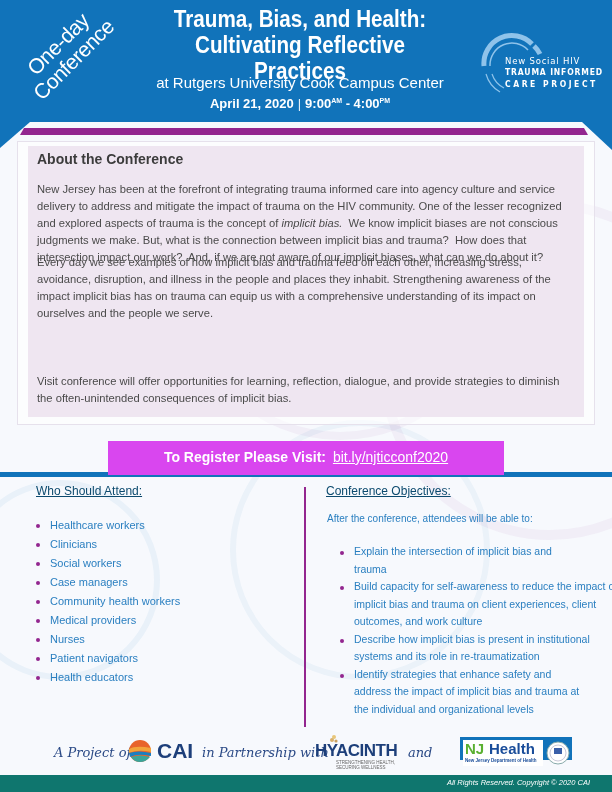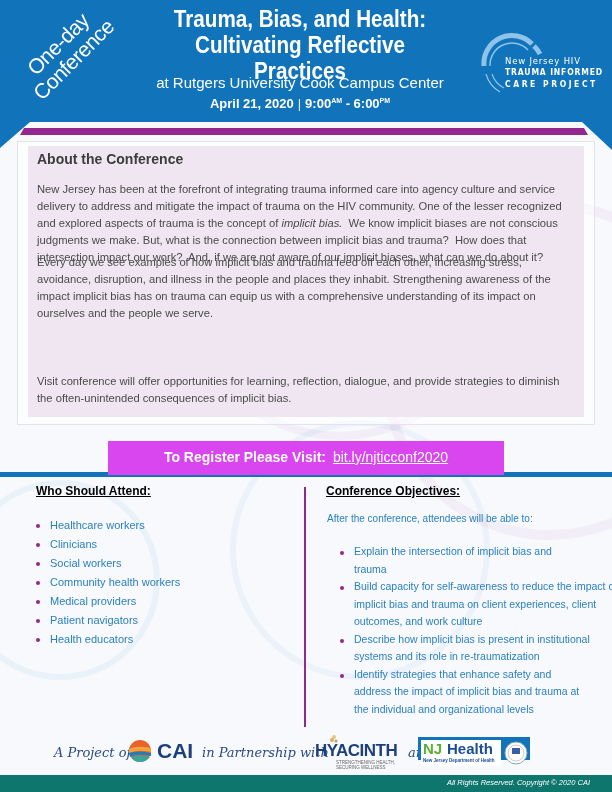--- a/index.html
+++ b/index.html
@@ -88,22 +88,22 @@
   .reg-tab {
     position: absolute; left: 108px; top: 441px; width: 396px; height: 34px;
     background: #d946ef; color: #fff; text-align: center;
     font-size: 14px; font-weight: bold; line-height: 32px;
   }
   .reg-link { font-weight: normal; text-decoration: underline; color: #fff; margin-left: 3px; }
 
   
   .col-divider { position: absolute; left: 304px; top: 487px; width: 2px; height: 240px; background: #93268f; }
   .col-heading {
-    position: absolute; top: 484px; font-size: 12px; font-weight: bold;
-    color: #000000; text-decoration: underline;
+    position: absolute; top: 484px; font-size: 12px; font-weight: normal;
+    color: #0c4a6e; text-decoration: underline;
   }
   .col-heading.left { left: 36px; }
   .col-heading.right { left: 326px; }
   .attend-list { position: absolute; left: 36px; top: 516px; list-style: none; }
   .attend-list li {
     font-size: 11px; line-height: 19px; color: #2a7fc0; padding-left: 14px; position: relative;
   }
   .bullet {
     position: absolute; left: 0; top: 8px; width: 4px; height: 4px; border-radius: 50%; background: #93268f;
   }
@@ -142,33 +142,33 @@
 </div>
 
 <div class="title">
   <div>Trauma, Bias, and Health:</div>
   <div>Cultivating Reflective Practices</div>
 </div>
 
 <div class="venue">at Rutgers University Cook Campus Center</div>
 
 <div class="datetime">
-  <span>April 21, 2020</span><span class="sep">|</span><span>9:00</span><sup>AM</sup><span style="white-space:pre"> - </span><span>6:00</span><sup>PM</sup>
+  <span>April 21, 2020</span><span class="sep">|</span><span>9:00</span><sup>AM</sup><span style="white-space:pre"> - </span><span>4:00</span><sup>PM</sup>
 </div>
 
 <svg class="logo-njhiv" viewBox="0 0 140 80">
   <g fill="none" stroke="#8fc3ea" stroke-linecap="butt">
     <path d="M 14 44 A 28 28 0 0 1 62 22" stroke-width="5"></path>
     <path d="M 64 24 A 28 28 0 0 1 70 32" stroke-width="5"></path>
     <path d="M 20 44 A 22 22 0 0 1 58 28" stroke-width="1.5"></path>
     <path d="M 16 52 A 30 30 0 0 0 30 70" stroke-width="1.2"></path>
     <path d="M 22 52 A 24 24 0 0 0 34 66" stroke-width="1.2"></path>
   </g>
 </svg>
-<div class="logo-text l1">New Jersey HIV</div>
+<div class="logo-text l1">New Social HIV</div>
 <div class="logo-text l2">TRAUMA INFORMED</div>
 <div class="logo-text l3">CARE PROJECT</div>
 
 <div class="about-outer"></div>
 <div class="about-box"></div>
 <div class="about-title">About the Conference</div>
 <p class="about-p p1"><span>New Jersey has been at the forefront of integrating trauma informed care into agency culture and service delivery to address and mitigate the impact of trauma on the HIV community. One of the lesser recognized and explored aspects of trauma is the concept of </span><em>implicit bias.</em><span style="white-space:pre-wrap">  We know implicit biases are not conscious judgments we make. But, what is the connection between implicit bias and trauma?  How does that intersection impact our work?  And, if we are not aware of our implicit biases, what can we do about it?</span></p>
 <p class="about-p p2">Every day we see examples of how implicit bias and trauma feed off each other, increasing stress, avoidance, disruption, and illness in the people and places they inhabit. Strengthening awareness of the impact implicit bias has on trauma can equip us with a comprehensive understanding of its impact on ourselves and the people we serve.</p>
 <p class="about-p p3">Visit conference will offer opportunities for learning, reflection, dialogue, and provide strategies to diminish the often-unintended consequences of implicit bias.</p>
 
@@ -179,22 +179,24 @@
 </div>
 
 <div class="col-divider"></div>
 <div class="col-heading left">Who Should Attend:</div>
 <div class="col-heading right">Conference Objectives:</div>
 
 <ul class="attend-list">
   <li><span class="bullet"></span><span>Healthcare workers</span></li>
   <li><span class="bullet"></span><span>Clinicians</span></li>
   <li><span class="bullet"></span><span>Social workers</span></li>
+  <li><span class="bullet"></span><span>Case managers</span></li>
   <li><span class="bullet"></span><span>Community health workers</span></li>
   <li><span class="bullet"></span><span>Medical providers</span></li>
+  <li><span class="bullet"></span><span>Nurses</span></li>
   <li><span class="bullet"></span><span>Patient navigators</span></li>
   <li><span class="bullet"></span><span>Health educators</span></li>
 </ul>
 
 <div class="obj-intro">After the conference, attendees will be able to:</div>
 <ul class="obj-list">
   <li style="width:228px"><span class="bullet"></span><span>Explain the intersection of implicit bias and trauma</span></li>
   <li style="width:285px"><span class="bullet"></span><span>Build capacity for self-awareness to reduce the impact of implicit bias and trauma on client experiences, client outcomes, and work culture</span></li>
   <li style="width:285px"><span class="bullet"></span><span>Describe how implicit bias is present in institutional systems and its role in re-traumatization</span></li>
   <li style="width:250px"><span class="bullet"></span><span>Identify strategies that enhance safety and address the impact of implicit bias and trauma at the individual and organizational levels</span></li>
@@ -212,21 +214,21 @@
   <span class="script" style="left:202px;top:10px;">in Partnership with</span>
   <svg style="position:absolute;left:328px;top:-2px;" width="12" height="12" viewBox="0 0 12 12">
     <circle cx="6" cy="4" r="2" fill="#e8c77a"></circle>
       <circle cx="4" cy="7" r="2" fill="#d9b06a"></circle>
       <circle cx="8" cy="8" r="1.6" fill="#c9a060"></circle>
   </svg>
   <span style="position:absolute;left:315px;top:6px;font-size:17px;font-weight:bold;color:#1d3f7a;letter-spacing:-0.5px;">HYACINTH</span>
   <span style="position:absolute;left:336px;top:25px;font-size:4.5px;color:#666;">STRENGTHENING HEALTH,</span>
   <span style="position:absolute;left:336px;top:30px;font-size:4.5px;color:#666;">SECURING WELLNESS</span>
   <span class="script" style="left:408px;top:10px;">and</span>
-  <div style="position:absolute;left:418px;top:2px;width:112px;height:23px;background:#1173ba;border:1px solid #1173ba;">
+  <div style="position:absolute;left:460px;top:2px;width:112px;height:23px;background:#1173ba;border:1px solid #1173ba;">
     <div style="position:absolute;left:2px;top:2px;width:80px;height:26px;background:#fff;"></div>
     <span style="position:absolute;left:4px;top:2px;font-size:15px;font-weight:bold;color:#5ab031;">NJ</span>
     <span style="position:absolute;left:28px;top:2px;font-size:15px;font-weight:bold;color:#1a4d9a;">Health</span>
     <span style="position:absolute;left:4px;top:20px;font-size:4.5px;font-weight:bold;color:#1a4d9a;white-space:nowrap;">New Jersey Department of Health</span>
     <svg style="position:absolute;left:85px;top:3px;" width="24" height="24" viewBox="0 0 24 24">
       <circle cx="12" cy="12" r="11" fill="#fff" stroke="#8aa" stroke-width="1"></circle>
       <circle cx="12" cy="12" r="8" fill="none" stroke="#bbc" stroke-width="0.8"></circle>
       <rect x="8" y="7" width="8" height="6" fill="#3a5fa8"></rect>
     </svg>
   </div>

